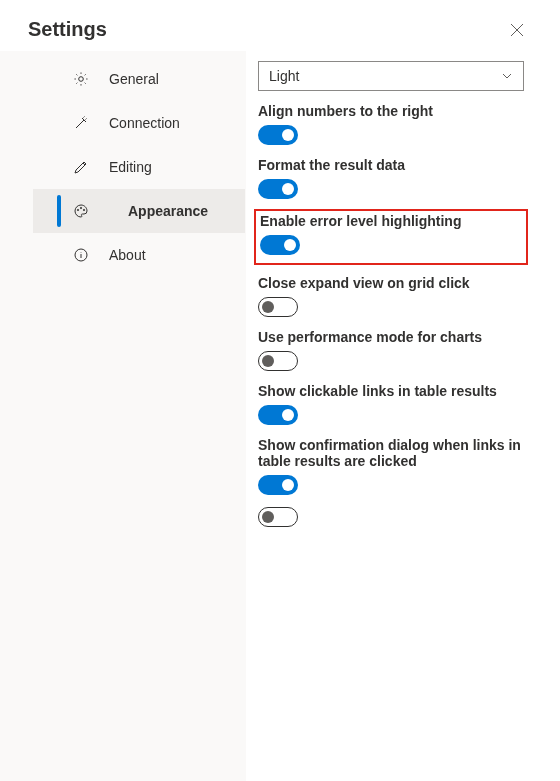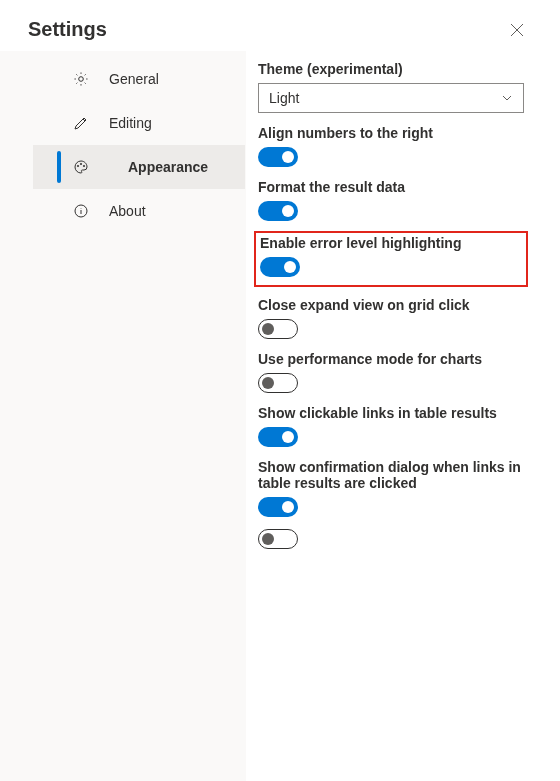--- a/index.html
+++ b/index.html
@@ -132,20 +132,28 @@
       <div class="nav-item">
         <span class="nav-icon">
           <svg width="16" height="16" viewBox="0 0 16 16" fill="none" stroke="currentColor" stroke-width="1">
               <circle cx="8" cy="8" r="2.3"></circle>
               <path d="M8 1.5v1.3M8 13.2v1.3M14.5 8h-1.3M2.8 8H1.5M12.6 3.4l-.9.9M4.3 11.7l-.9.9M12.6 12.6l-.9-.9M4.3 4.3l-.9-.9"></path>
             </svg>
         </span>
         <span class="nav-label">General</span>
       </div>
 
+      <div class="nav-item">
+        <span class="nav-icon">
+          <svg width="16" height="16" viewBox="0 0 16 16" fill="none" stroke="currentColor" stroke-width="1">
+              <path d="M5 11l6-6M9 3l4 4M3 13l2-2M10.5 2.5l1-1M12.5 4.5l1-1"></path>
+            </svg>
+        </span>
+        <span class="nav-label">Connection</span>
+      </div>
 
       <div class="nav-item">
         <span class="nav-icon">
           <svg width="16" height="16" viewBox="0 0 16 16" fill="none" stroke="currentColor" stroke-width="1">
               <path d="M2 14l1-3 8-8 2 2-8 8-3 1zM10 4l2 2"></path>
             </svg>
         </span>
         <span class="nav-label">Editing</span>
       </div>
 
@@ -169,21 +177,20 @@
             </svg>
         </span>
         <span class="nav-label">About</span>
       </div>
 
     </div>
 
     <div class="content">
 
       <div class="group">
-        <div class="group-label">Theme (experimental)</div>
         <div class="select-wrap">
           <span>Light</span>
           <span class="chevron">
             <svg width="12" height="12" viewBox="0 0 12 12">
                 <path d="M2 4l4 4 4-4" fill="none" stroke="#605e5c" stroke-width="1"></path>
               </svg>
           </span>
         </div>
       </div>
 

